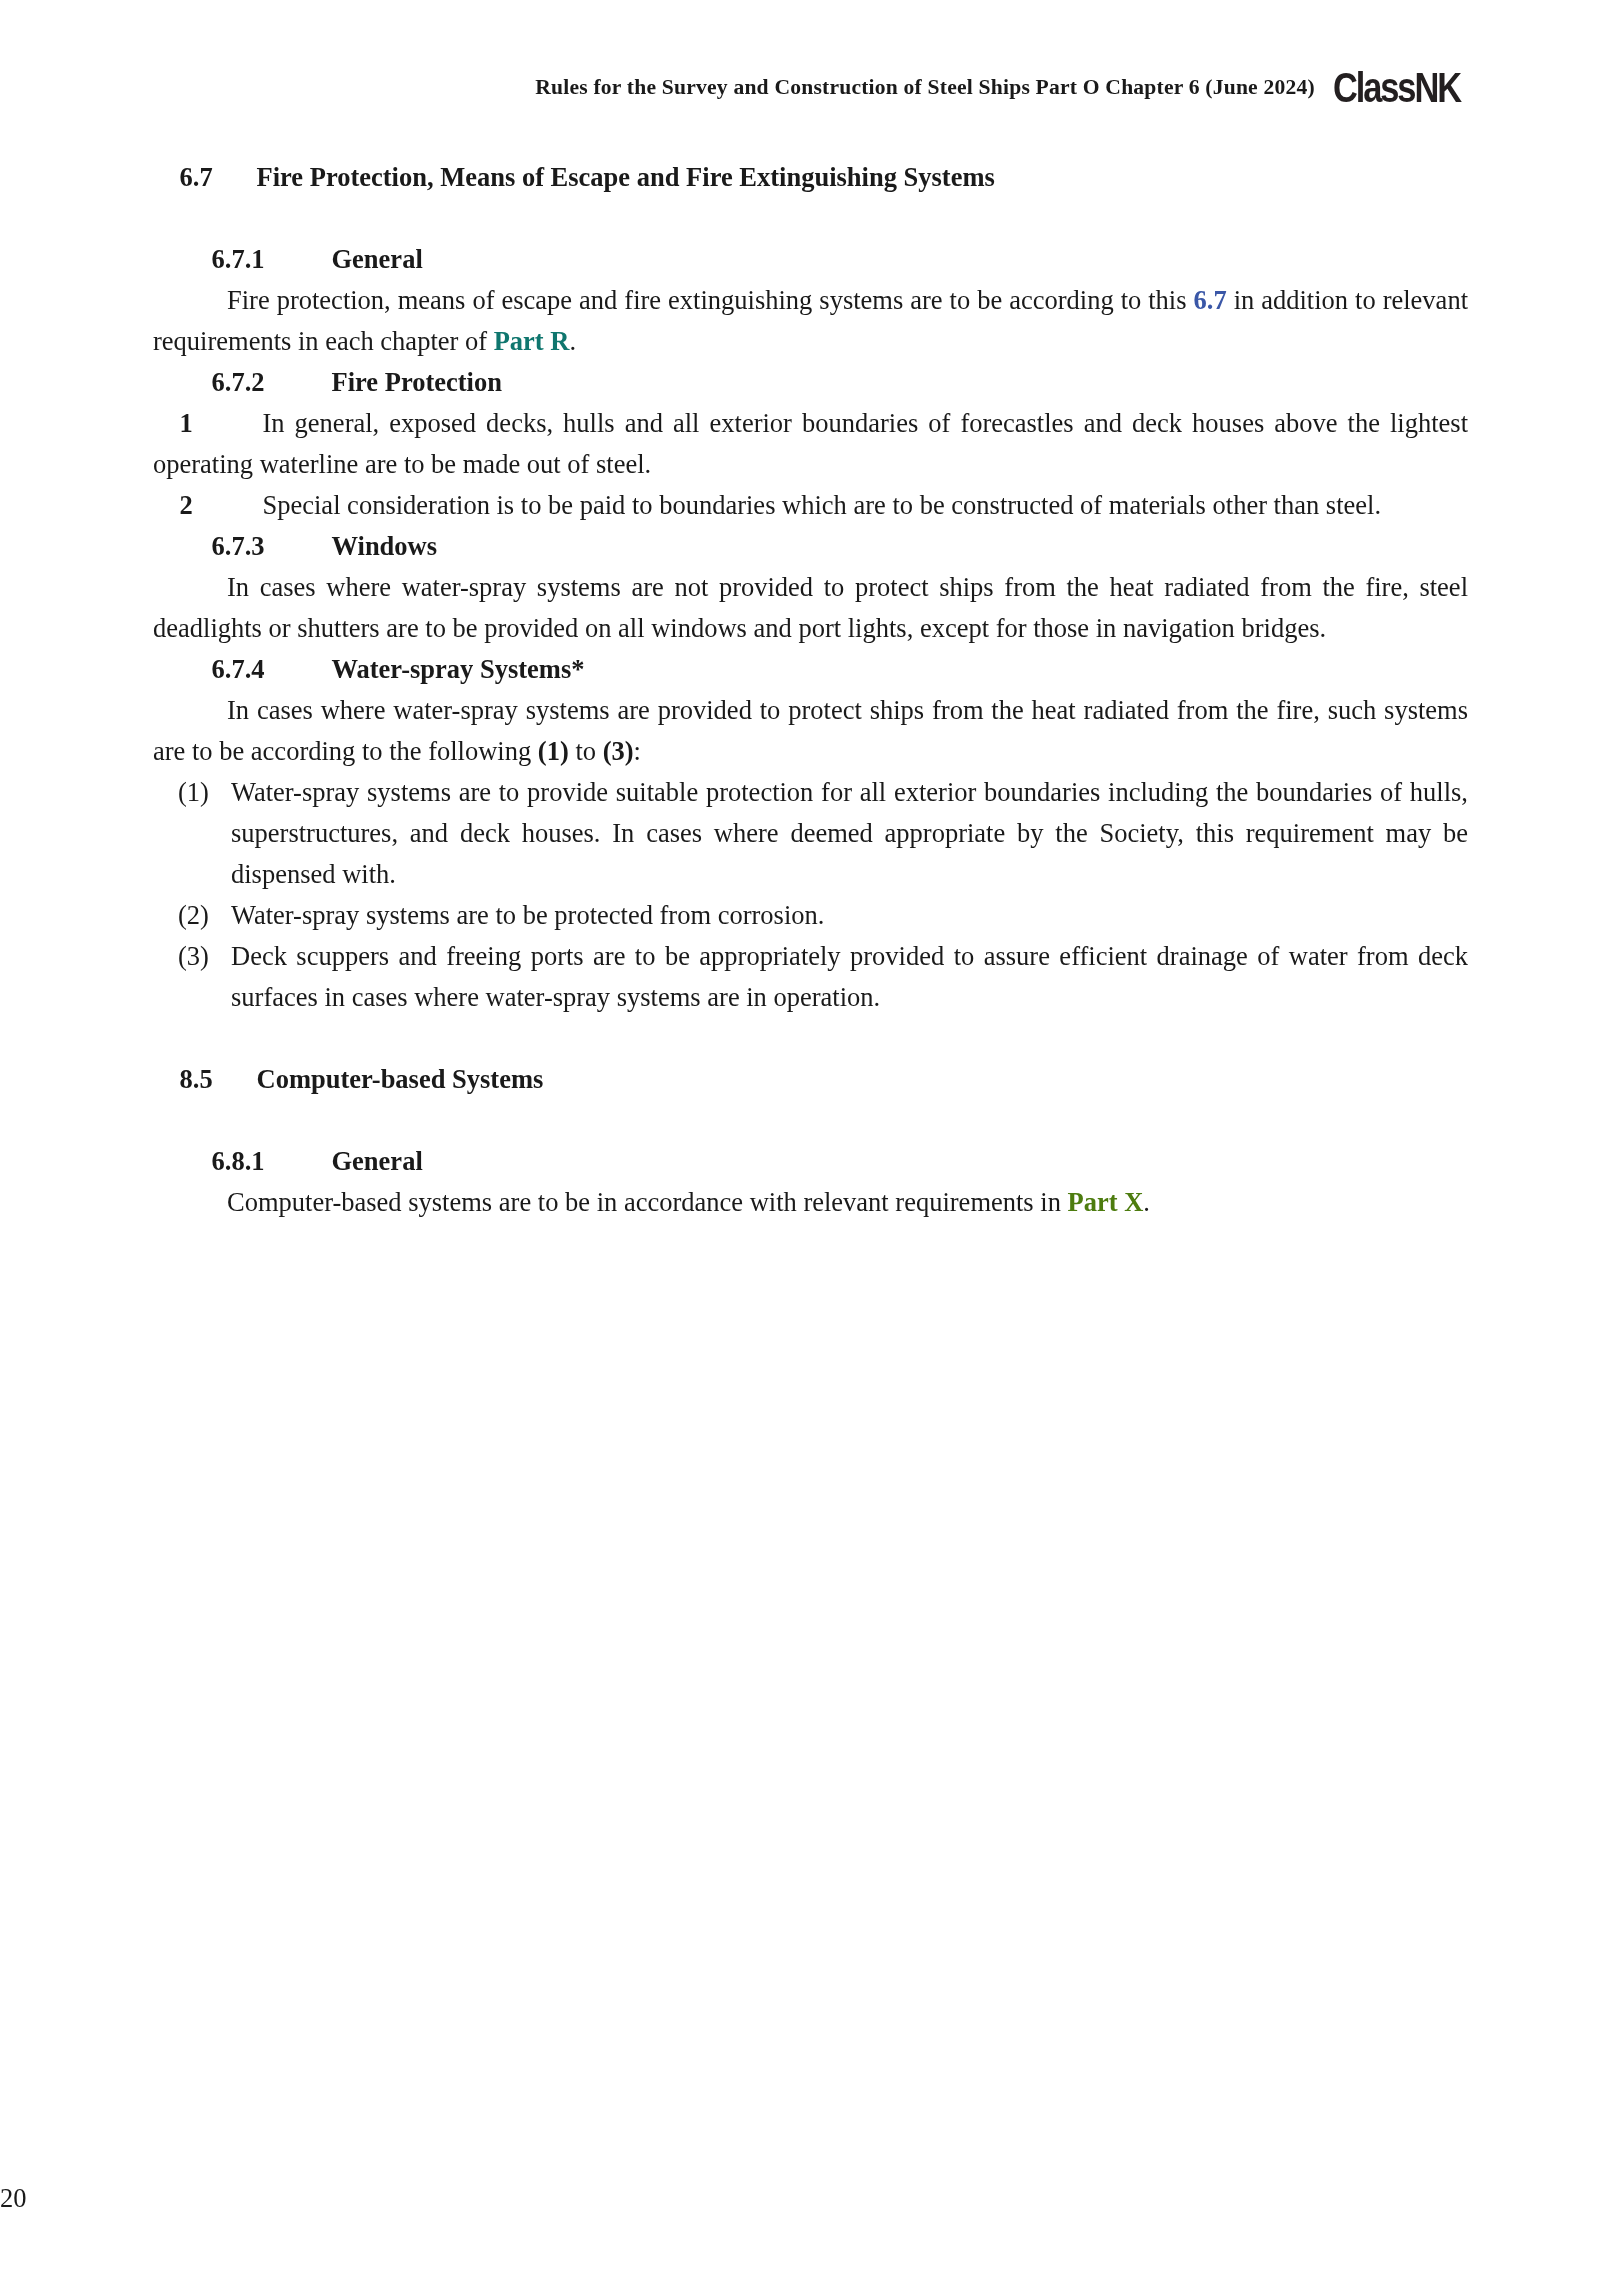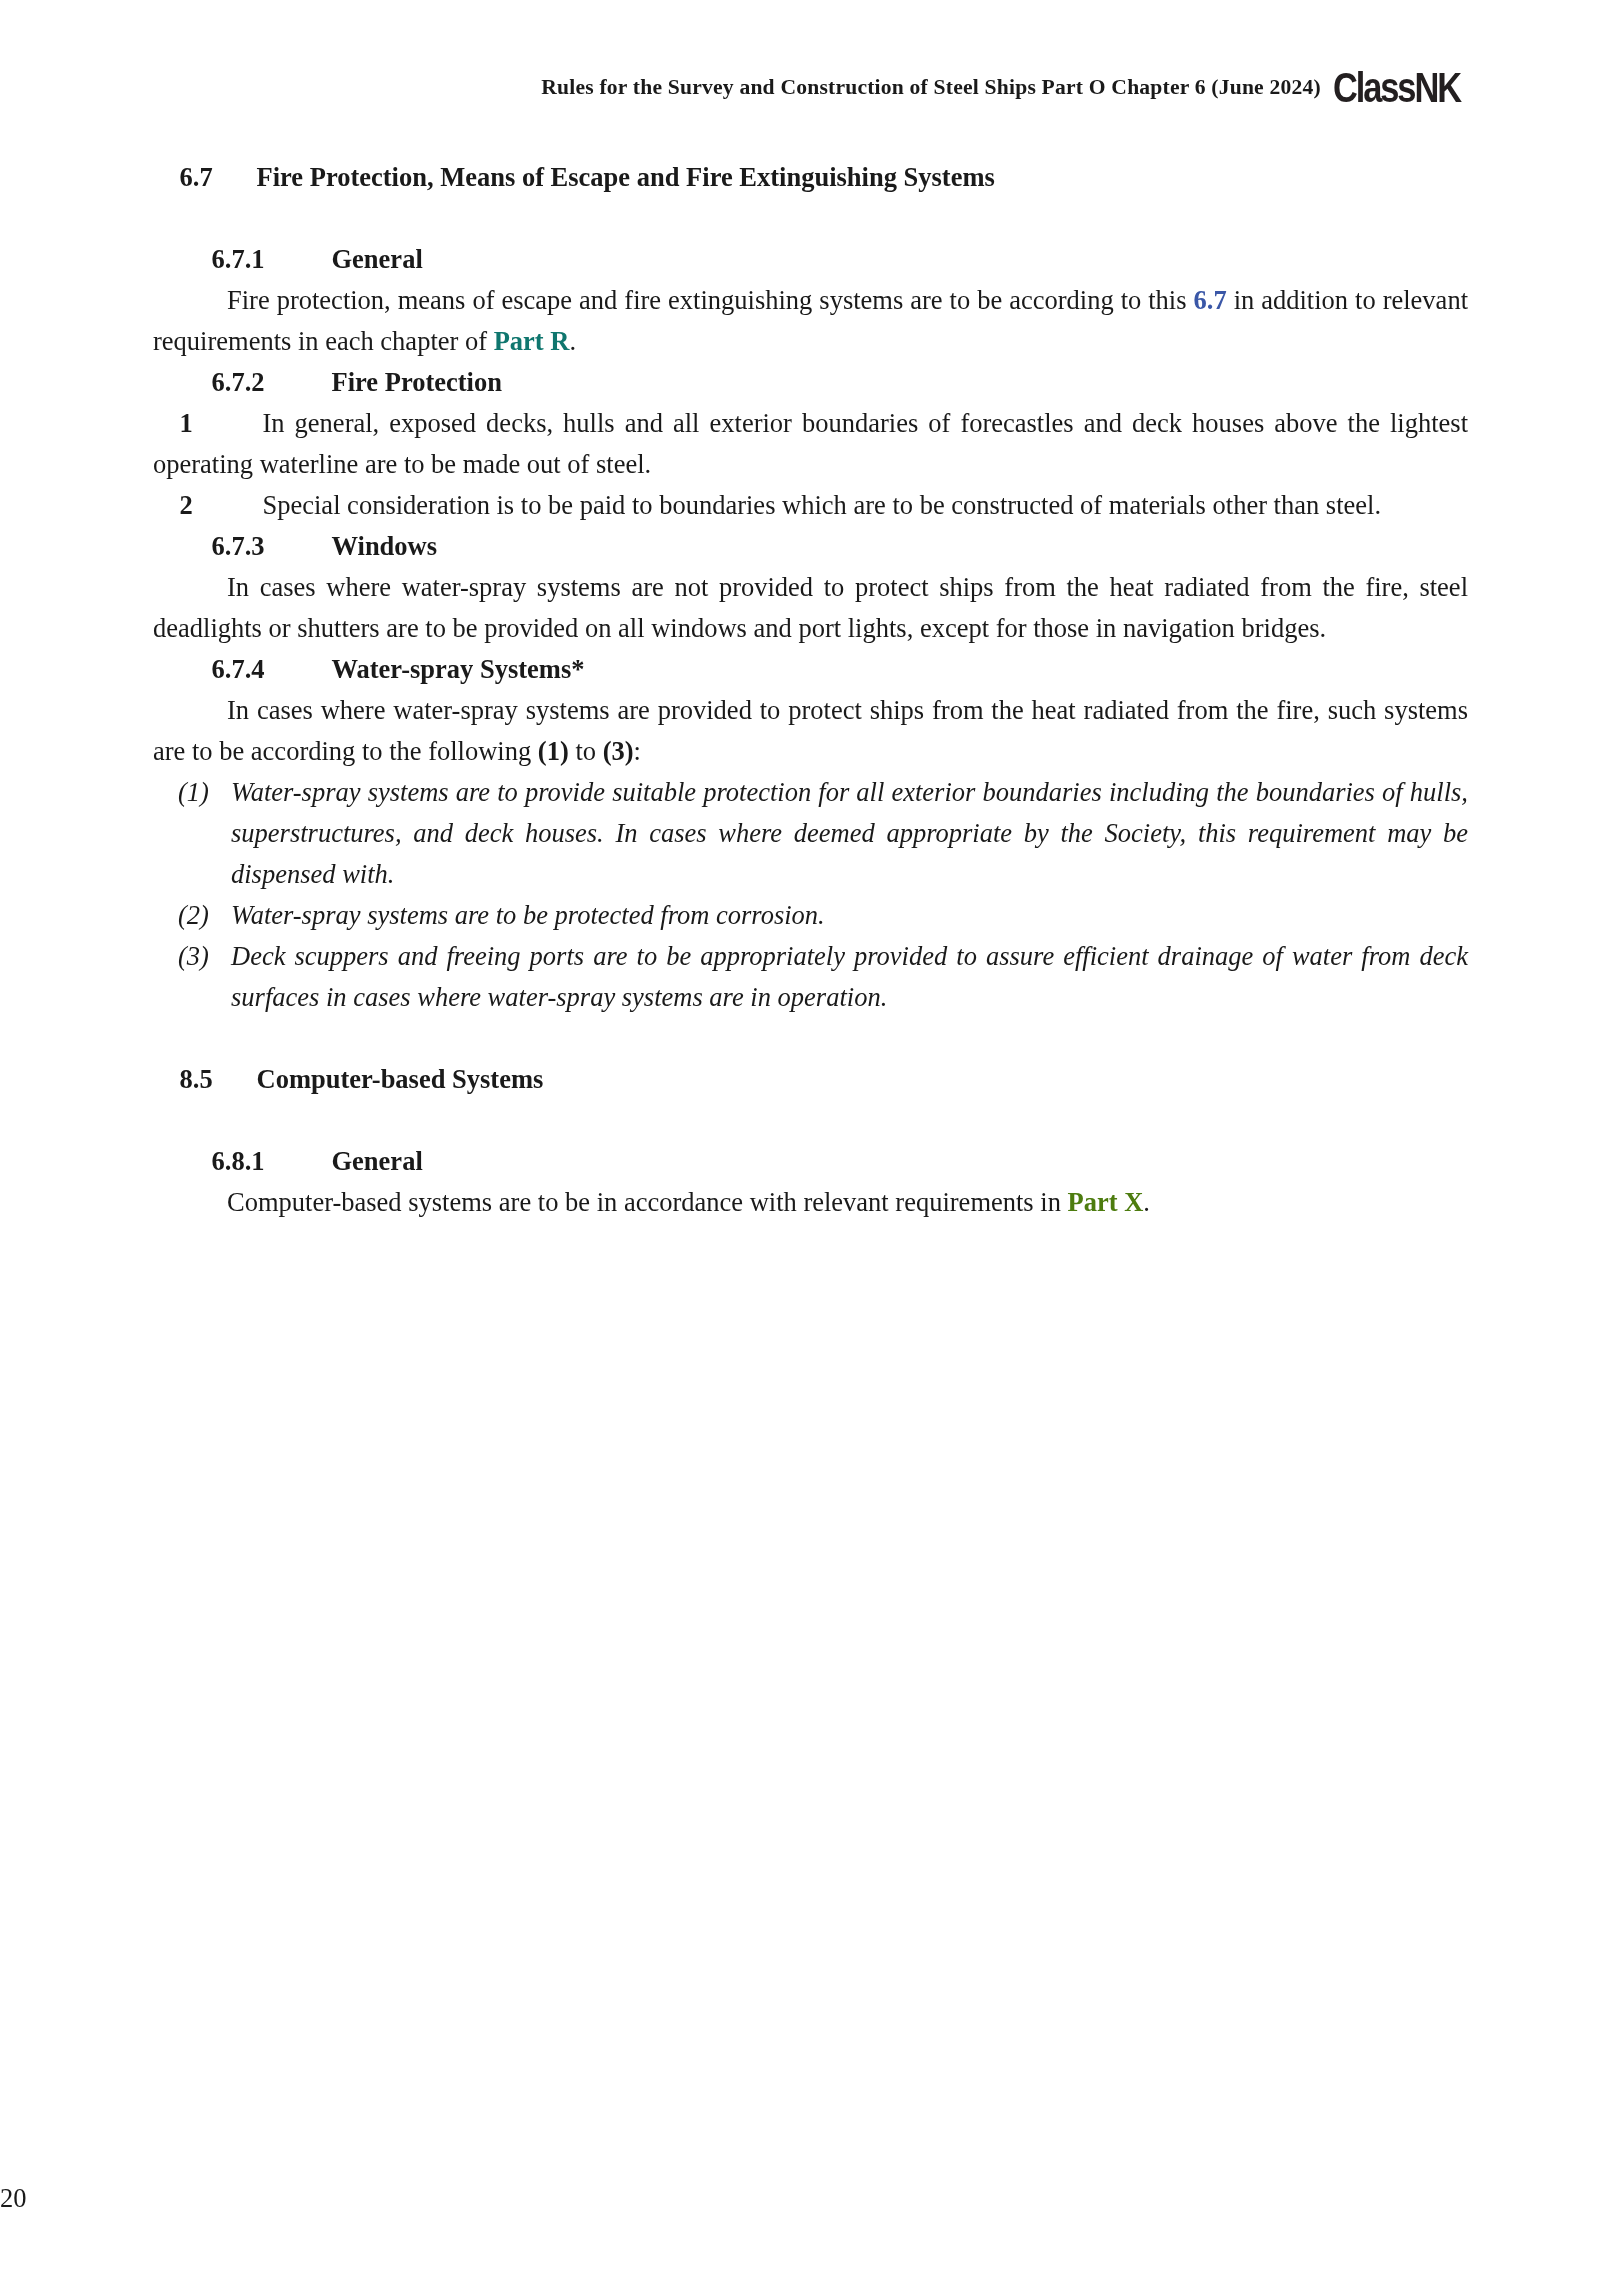--- a/index.html
+++ b/index.html
@@ -15,21 +15,21 @@
     color: #1a1a1a;
     overflow: hidden;
   }
   
   .page-header {
     position: absolute;
     top: 67px;
     right: 137px;
     display: flex;
     align-items: center;
-    gap: 12px;
+    gap: 18px;
     white-space: nowrap;
   }
   .header-title {
     font-size: 21.6px;
     font-weight: bold;
     letter-spacing: 0.2px;
   }
   .brand-logo {
     font-family: "Liberation Sans", sans-serif;
     font-size: 41px;
@@ -63,21 +63,20 @@
   .blk-numitem { text-indent: 26.5px; }
   .blk-numitem .item-num {
     display: inline-block;
     width: 83px;
     font-weight: bold;
     text-indent: 0;
   }
   .blk-listitem {
     margin-left: 78px;
     width: 1237px;
-    font-style: italic;
   }
   .blk-listitem .item-marker {
     display: inline-block;
     width: 53px;
     margin-left: -53px;
   }
   .seg-bold { font-weight: bold; }
   .seg-link {
     font-weight: bold;
     cursor: pointer;

